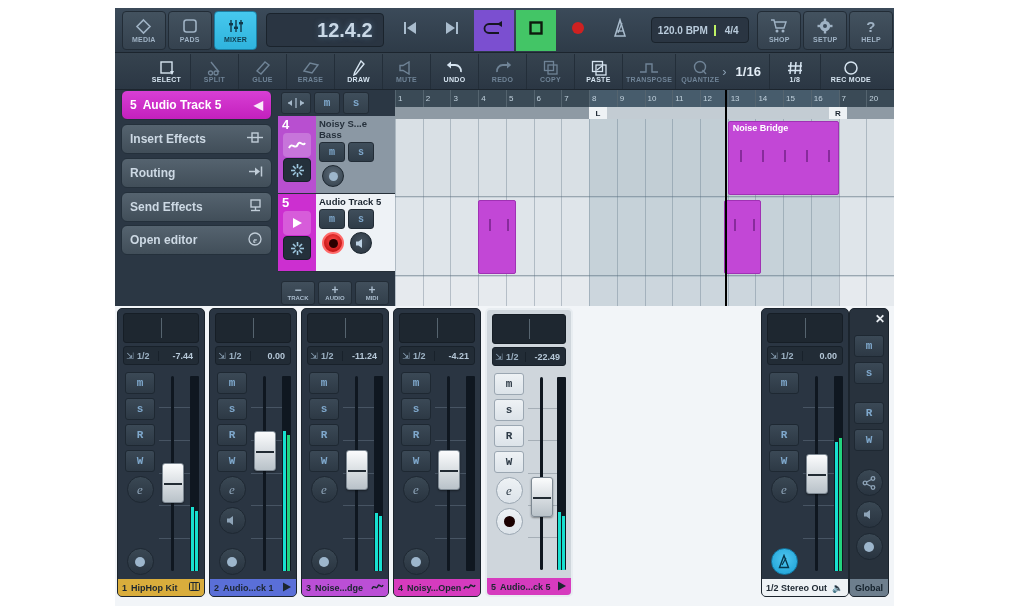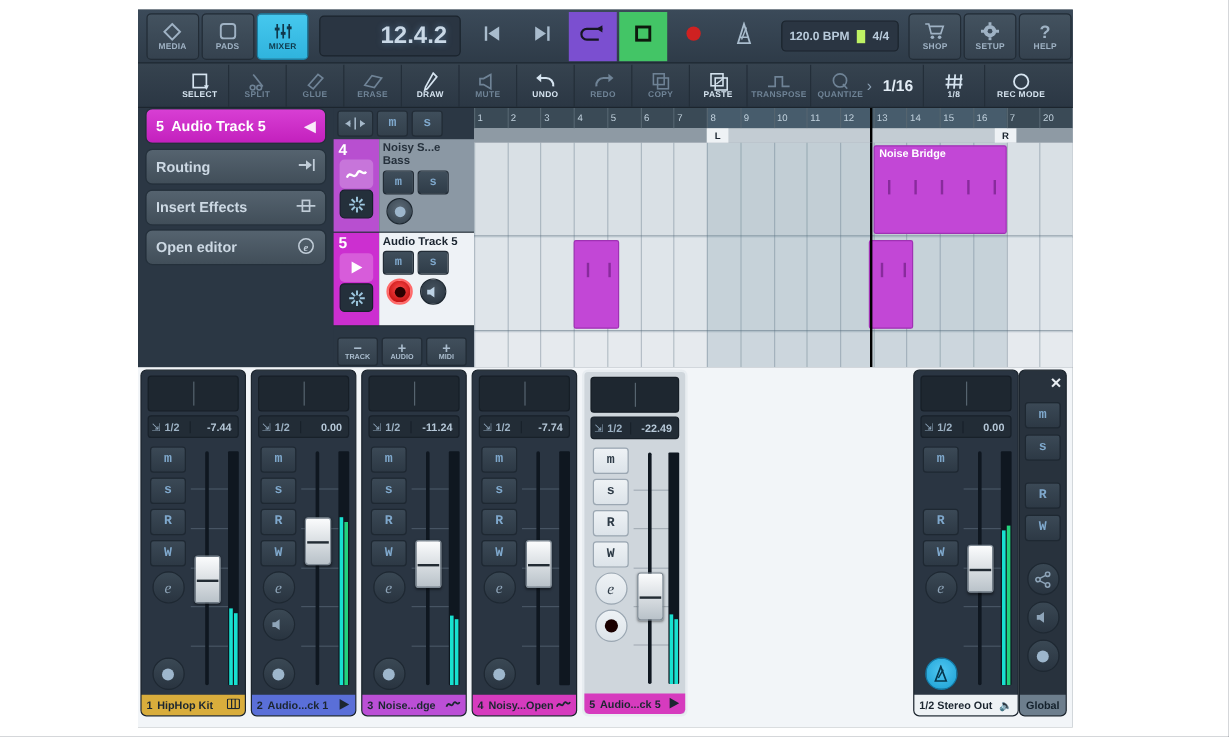--- a/index.html
+++ b/index.html
@@ -44,21 +44,21 @@
     display:flex; align-items:center; justify-content:center;
     color:#a9bccd; background:transparent; border:none;
   }
   .transbtn.loop { background:#7b4fd0; }
   .transbtn.stop { background:#43c566; }
   .bpmbox {
     width:100px;height:26px;margin-left:10px;background:#2a3542;
     border:1px solid #1a232c;border-radius:4px;display:flex;align-items:center;
   }
   .bpmbox .bpm{flex:1;text-align:center;color:#b9cbdb;font-size:10px;font-weight:bold;}
-  .bpmbox .sig{width:34px;text-align:center;color:#b9cbdb;font-size:10px;font-weight:bold;border-left:7px solid #bef264;}
+  .bpmbox .sig{width:34px;text-align:center;color:#b9cbdb;font-size:10px;font-weight:bold;border-left:2px solid #bef264;}
 
   
   .toolbar2 {
     position:absolute; left:0; top:45px; width:779px; height:37px;
     background:linear-gradient(#36434f,#2b3744);
     border-bottom:1px solid #1c252e;
     display:flex; align-items:center;
   }
   .t2btn {
     height:35px; min-width:48px; padding:0 3px;
@@ -471,35 +471,45 @@
     </div>
   </div>
 
   <div class="inspector">
     <div class="insprow sel">
       <span class="num">5</span>
       <span class="nm">Audio Track 5</span>
       <span class="gl">◀</span>
     </div>
     <div class="insprow dim">
+      <span class="nm">Insert Effects</span>
+      <span class="gl">
+        <svg width="16" height="13" viewBox="0 0 16 13">
+            <line x1="0" y1="6.5" x2="16" y2="6.5" stroke="#cdd9e4" stroke-width="1.4"></line>
+            <rect x="5" y="2" width="6" height="9" fill="none" stroke="#cdd9e4" stroke-width="1.4"></rect>
+          </svg>
+      </span>
+    </div>
+    <div class="insprow dim">
       <span class="nm">Routing</span>
       <span class="gl">
         <svg width="15" height="13" viewBox="0 0 15 13">
             <path d="M1 6.5 H9" stroke="#cdd9e4" stroke-width="1.5"></path>
             <polygon points="7,2.5 7,10.5 12,6.5" fill="#cdd9e4"></polygon>
             <line x1="13.5" y1="1.5" x2="13.5" y2="11.5" stroke="#cdd9e4" stroke-width="1.5"></line>
           </svg>
       </span>
     </div>
     <div class="insprow dim">
-      <span class="nm">Insert Effects</span>
+      <span class="nm">Send Effects</span>
       <span class="gl">
-        <svg width="16" height="13" viewBox="0 0 16 13">
-            <line x1="0" y1="6.5" x2="16" y2="6.5" stroke="#cdd9e4" stroke-width="1.4"></line>
-            <rect x="5" y="2" width="6" height="9" fill="none" stroke="#cdd9e4" stroke-width="1.4"></rect>
+        <svg width="15" height="13" viewBox="0 0 15 13">
+            <rect x="3" y="1" width="9" height="7" fill="none" stroke="#cdd9e4" stroke-width="1.4"></rect>
+            <line x1="7.5" y1="8" x2="7.5" y2="11.5" stroke="#cdd9e4" stroke-width="1.4"></line>
+            <line x1="3" y1="11.5" x2="12" y2="11.5" stroke="#cdd9e4" stroke-width="1.4"></line>
           </svg>
       </span>
     </div>
     <div class="insprow dim" style="margin-top:-1px;">
       <span class="nm">Open editor</span>
       <span class="gl">
         <svg width="16" height="14" viewBox="0 0 16 14">
             <circle cx="8" cy="7" r="6" fill="none" stroke="#cdd9e4" stroke-width="1.3"></circle>
             <text x="8" y="11" font-size="9" font-style="italic" fill="#cdd9e4" text-anchor="middle" font-family="Liberation Serif">e</text>
           </svg>
@@ -828,21 +838,21 @@
               </svg></span>
     </div>
         </div>
         <div class="strip">
     <div class="panbox">
             <span class="pantick"></span>
           </div>
     <div class="outrow">
       <span class="oi">⇲</span>
       <span class="ov">1/2</span>
-      <span class="gv">-7.74</span>
+      <span class="gv">-4.21</span>
     </div>
     <div class="sbody">
       <div class="sleft">
         <span class="sb">m</span>
         <span class="sb">s</span>
         <span class="sb">R</span>
         <span class="sb">W</span>
         <span class="circ">
                 <i style="font-style:italic;font-family:'Liberation Serif',serif">e</i>
               </span>

